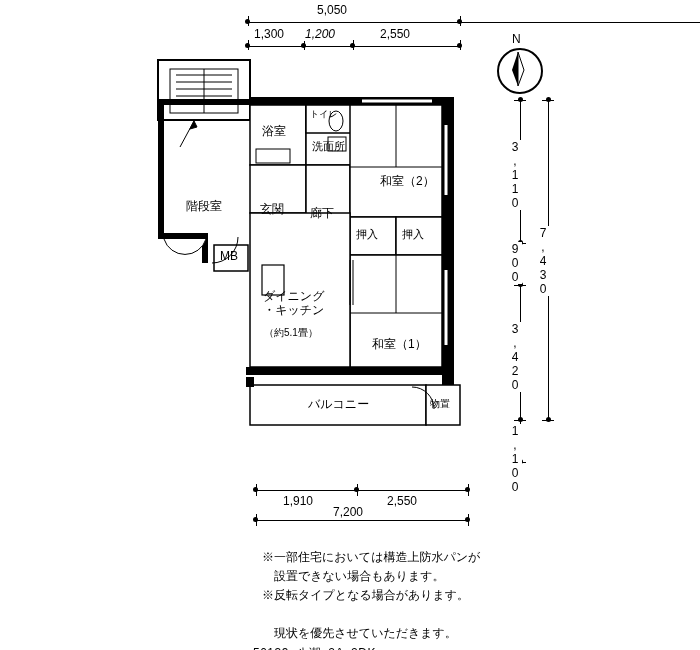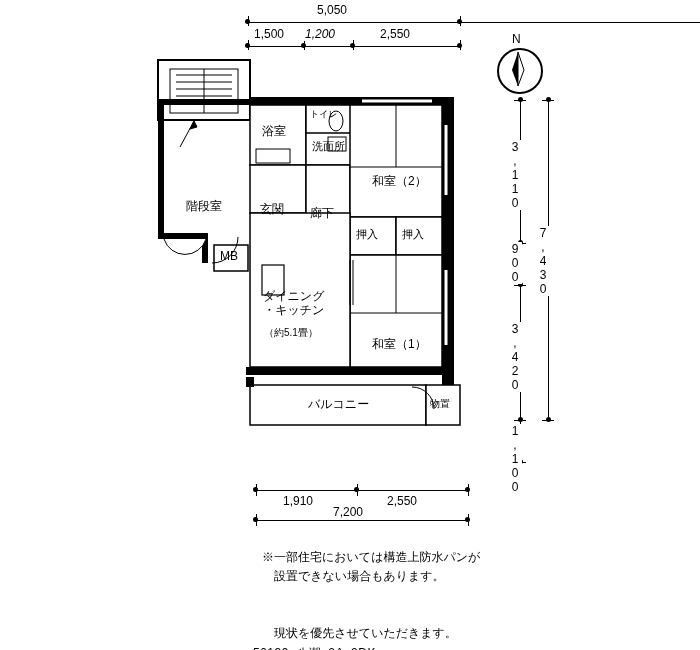--- a/index.html
+++ b/index.html
@@ -48,21 +48,21 @@
   <div class="dot" style="left:350px;top:43px;"></div>
   <div class="dot" style="left:457px;top:43px;"></div>
 
   <div class="tick-v" style="left:248px;top:16px;height:10px;"></div>
   <div class="tick-v" style="left:460px;top:16px;height:10px;"></div>
   <div class="tick-v" style="left:248px;top:40px;height:10px;"></div>
   <div class="tick-v" style="left:304px;top:40px;height:10px;"></div>
   <div class="tick-v" style="left:353px;top:40px;height:10px;"></div>
   <div class="tick-v" style="left:460px;top:40px;height:10px;"></div>
 
-  <div class="dimtext" style="left:252px;top:27px;font-size:12px;">1,500</div>
+  <div class="dimtext" style="left:252px;top:27px;font-size:12px;">1,300</div>
   <div class="dimtext" style="left:303px;top:27px;font-size:12px;font-style:italic;">1,200</div>
   <div class="dimtext" style="left:378px;top:27px;font-size:12px;">2,550</div>
 
   <div class="abs" style="left:490px;top:32px;width:60px;height:70px;">
     <div class="compass-n" style="left:22px;top:0px;">N</div>
     <div class="compass" style="left:7px;top:16px;"></div>
     <svg width="60" height="70" style="position:absolute;left:0;top:0;">
       <polygon points="28,20 22,38 28,54" fill="#000"></polygon>
       <polygon points="28,20 34,38 28,54" fill="#fff" stroke="#000" stroke-width="1"></polygon>
     </svg>
@@ -167,21 +167,21 @@
     <div class="abs txt" style="left:36px;top:145px;font-size:12px;">階段室</div>
     <div class="abs txt" style="left:112px;top:70px;font-size:12px;">浴室</div>
     <div class="abs txt" style="left:162px;top:85px;font-size:11px;">洗面所</div>
     <div class="abs txt" style="left:160px;top:54px;font-size:9px;">トイレ</div>
     <div class="abs txt" style="left:110px;top:148px;font-size:12px;">玄関</div>
     <div class="abs txt" style="left:160px;top:152px;font-size:12px;">廊下</div>
     <div class="abs txt" style="left:70px;top:195px;font-size:12px;">MB</div>
     <div class="abs txt" style="left:113px;top:235px;font-size:12px;text-align:center;">ダイニング
 ・キッチン</div>
     <div class="abs txt" style="left:114px;top:272px;font-size:10px;">（約5.1畳）</div>
-    <div class="abs txt" style="left:222px;top:120px;font-size:12px;">和室（2）</div>
+    <div class="abs txt" style="left:230px;top:120px;font-size:12px;">和室（2）</div>
     <div class="abs txt" style="left:222px;top:283px;font-size:12px;">和室（1）</div>
     <div class="abs txt" style="left:206px;top:173px;font-size:11px;">押入</div>
     <div class="abs txt" style="left:252px;top:173px;font-size:11px;">押入</div>
     <div class="abs txt" style="left:158px;top:343px;font-size:12px;">バルコニー</div>
     <div class="abs txt" style="left:280px;top:343px;font-size:10px;">物置</div>
   </div>
 
   <div class="dimline-v" style="left:520px;top:100px;height:320px;"></div>
   <div class="dot" style="left:518px;top:97px;"></div>
   <div class="dot" style="left:518px;top:240px;"></div>
@@ -220,17 +220,18 @@
 
   <div class="dimline-h" style="left:256px;top:520px;width:212px;"></div>
   <div class="dot" style="left:253px;top:517px;"></div>
   <div class="dot" style="left:465px;top:517px;"></div>
   <div class="tick-v" style="left:256px;top:514px;height:12px;"></div>
   <div class="tick-v" style="left:468px;top:514px;height:12px;"></div>
   <div class="dimtext" style="left:331px;top:505px;">7,200</div>
 
   <div class="note" style="left:262px;top:548px;">※一部住宅においては構造上防水パンが</div>
   <div class="note" style="left:262px;top:567px;">　設置できない場合もあります。</div>
+  <div class="note" style="left:262px;top:586px;">※反転タイプとなる場合があります。</div>
   <div class="note" style="left:262px;top:624px;">　現状を優先させていただきます。</div>
 
   <div class="code" style="left:253px;top:645px;">50139_八潮_2A_2DK</div>
 
 </div>
 
 </body></html>

